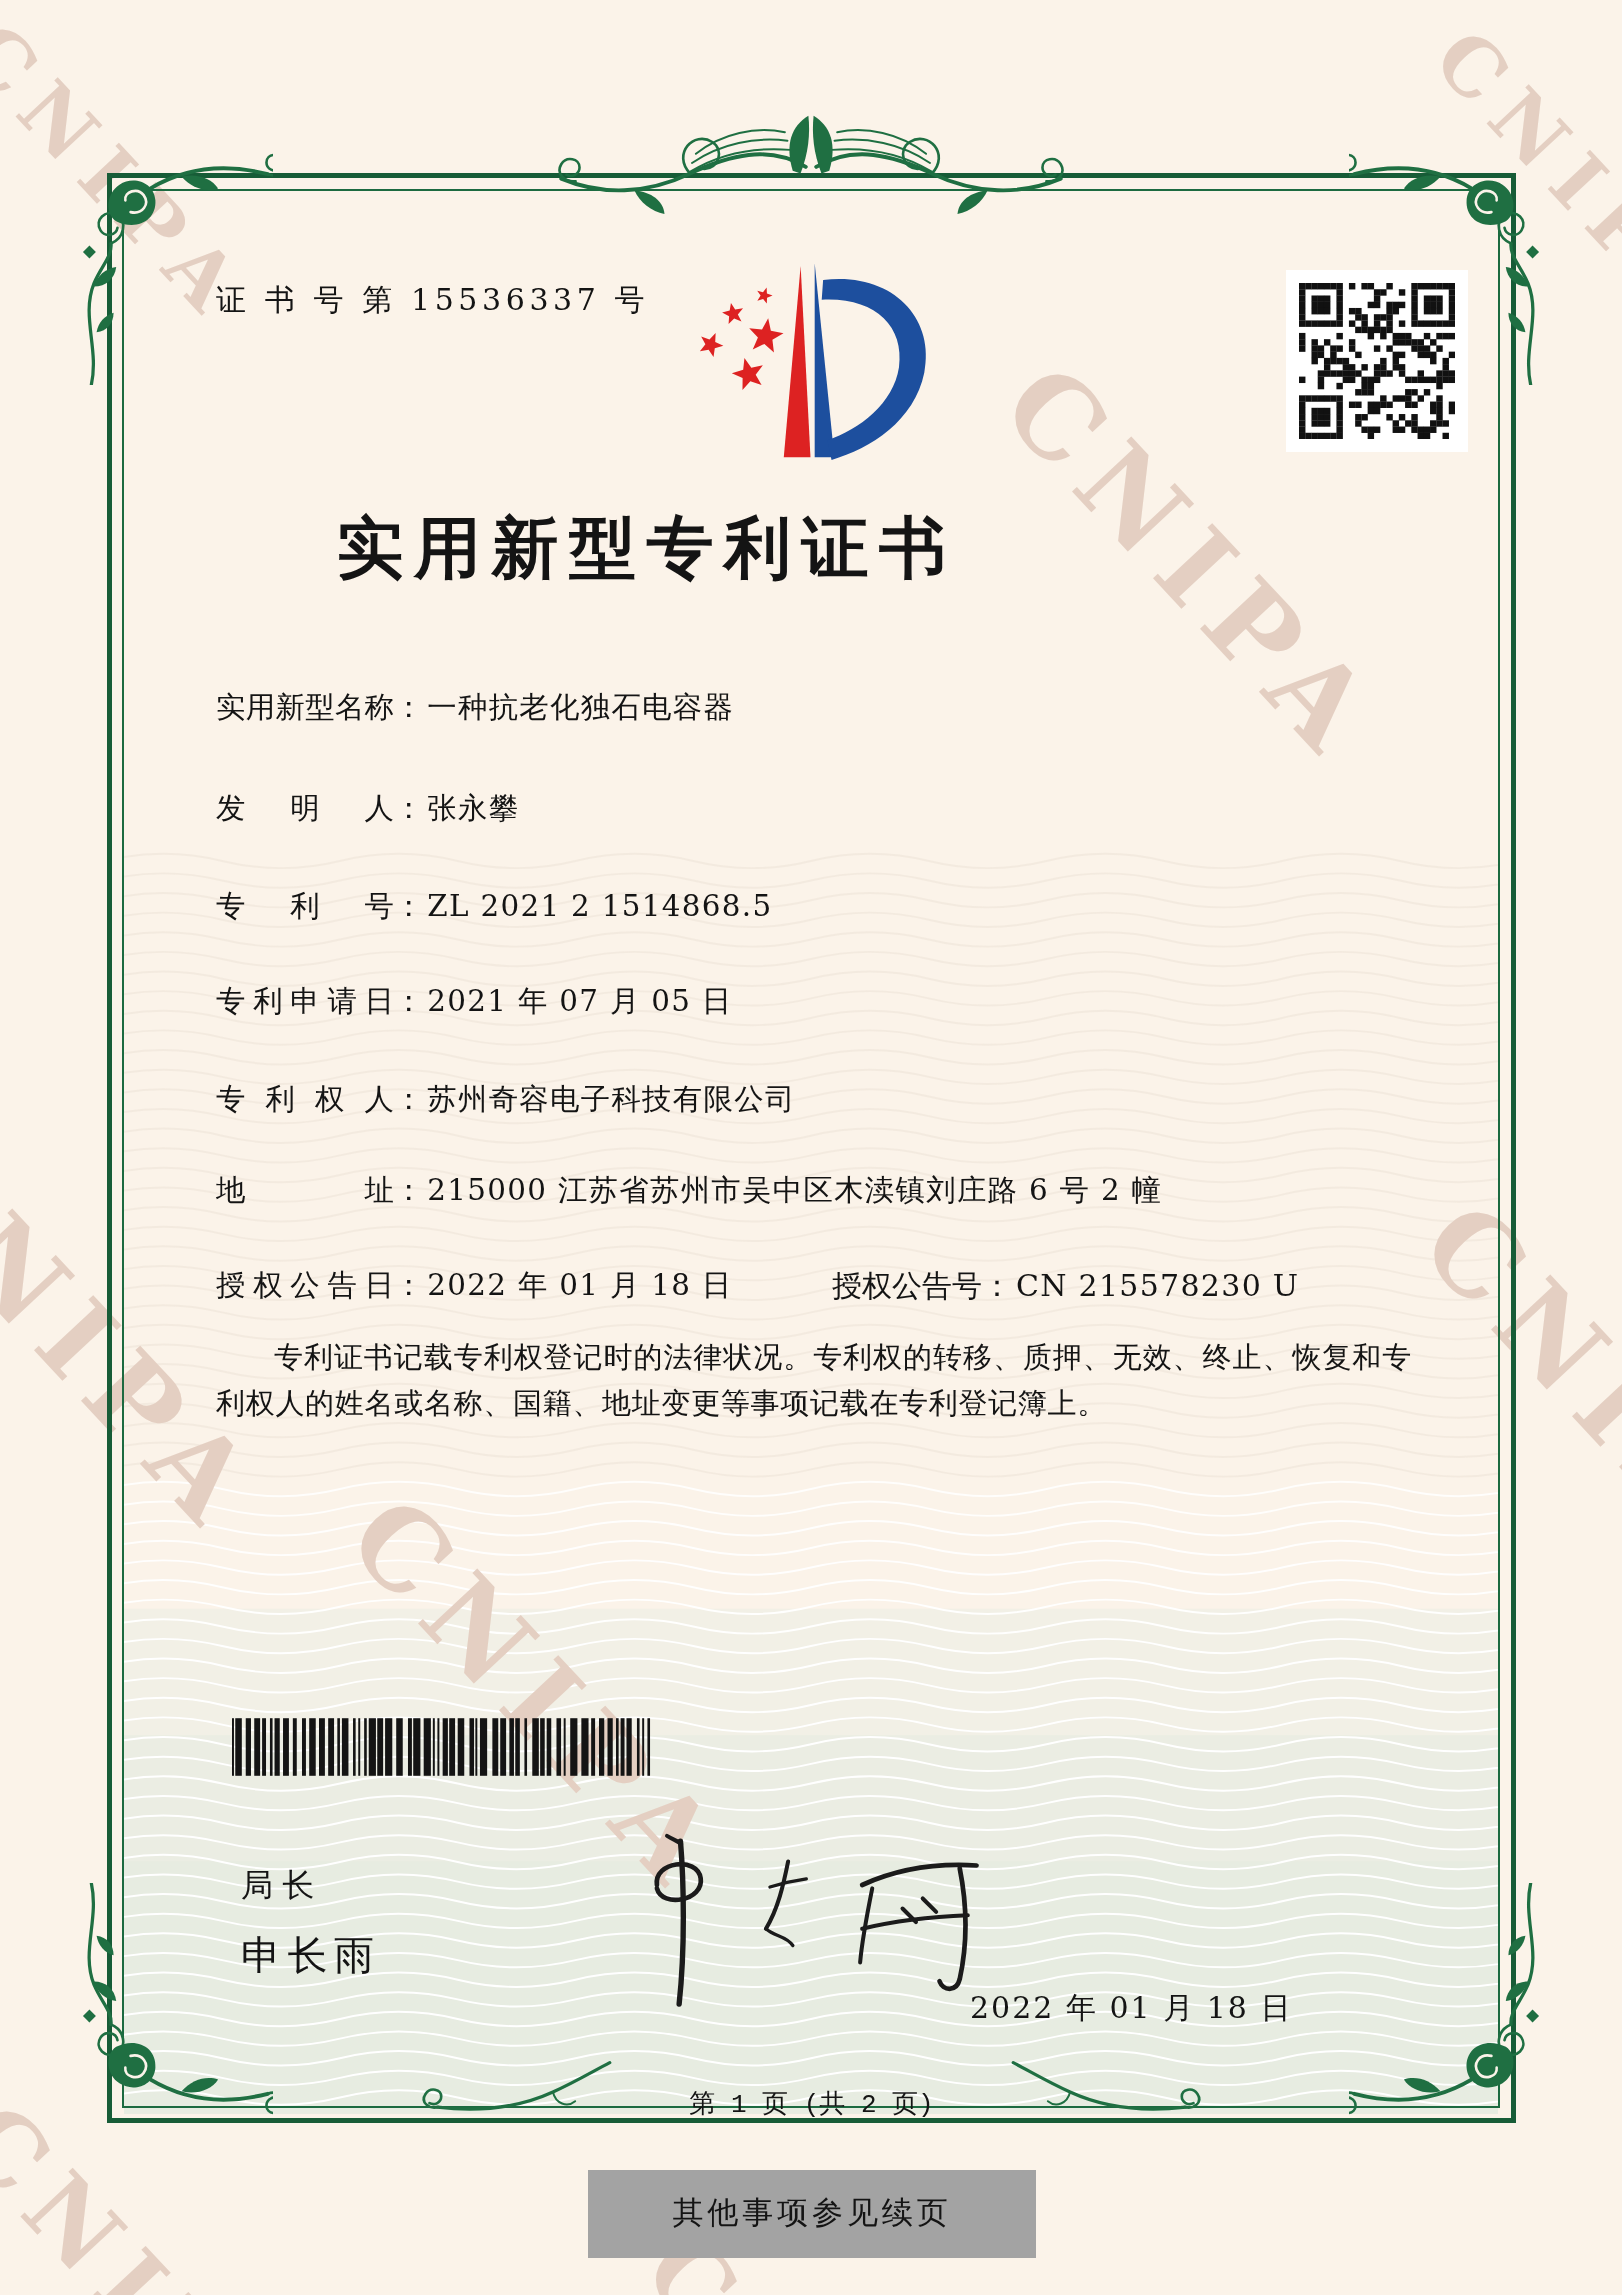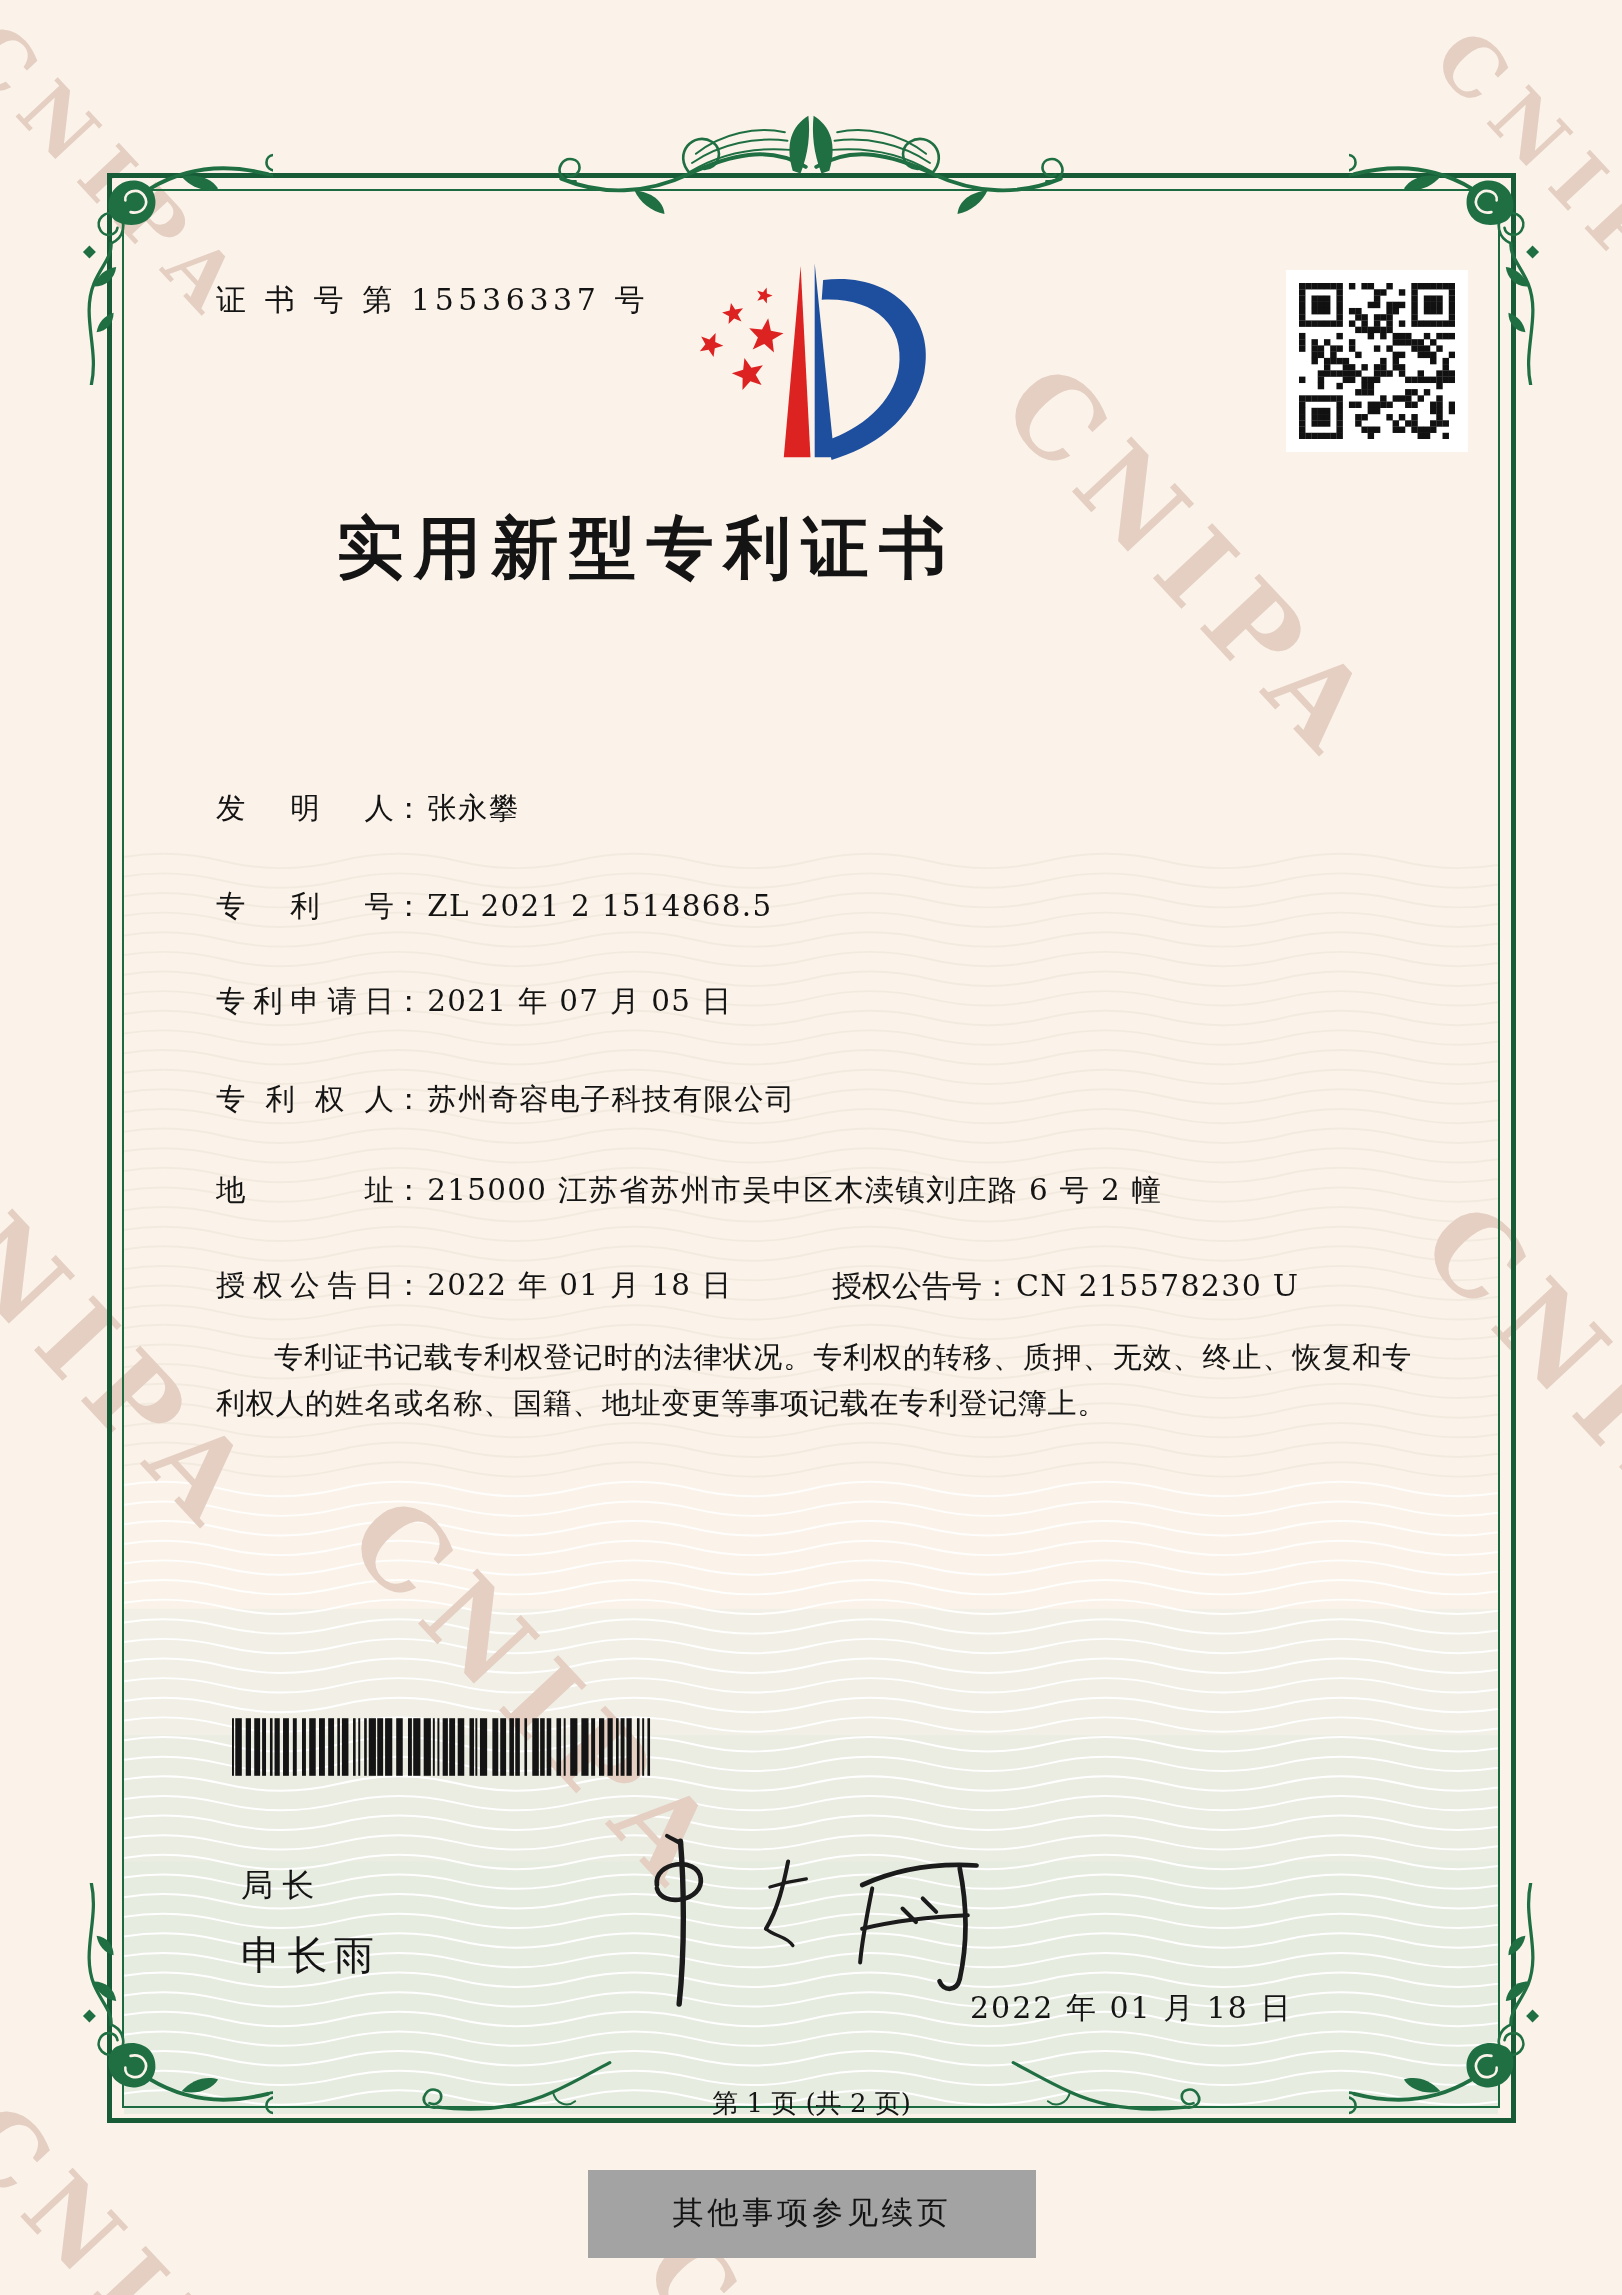--- a/index.html
+++ b/index.html
@@ -46,21 +46,21 @@
   .paras{position:absolute;left:216px;top:1334px;width:1196px;}
   .paras p{margin:0 0 13px 0;font-size:29px;line-height:46px;text-align:justify;
       text-indent:58px;letter-spacing:0.7px;}
   
   .barcode{position:absolute;left:232px;top:1718px;width:420px;height:58px;}
   
   .signer-title{position:absolute;left:241px;top:1864px;font-size:32px;letter-spacing:9.2px;}
   .signer-name{position:absolute;left:241px;top:1928px;font-size:40px;letter-spacing:6.5px;}
   .signature{position:absolute;left:556px;top:1820px;width:471px;height:204px;}
   .issue-date{position:absolute;left:970px;top:1988px;font-size:30px;letter-spacing:2px;}
-  .pagenote{position:absolute;left:0;top:2086px;width:1623px;text-align:center;font-size:26px;}
+  .pagenote{position:absolute;left:0;top:2086px;width:1623px;text-align:center;font-size:26px;font-family:Liberation Mono, monospace;}
   .contband{position:absolute;left:588px;top:2170px;width:448px;height:88px;background:#a3a3a3;}
   .contnote{position:absolute;left:0;top:22px;width:448px;text-align:center;font-size:31px;letter-spacing:3.9px;}
 </style>
 </head>
 <body>
 
 <div class="page">
 
   <svg id="waves" class="waves" viewBox="0 0 2100 1930">
       <rect x="0" y="1158" width="2100" height="772" fill="#e6ebe0" fill-opacity="0.4"></rect>
@@ -530,20 +530,23 @@
         <rect x="57.12" y="228.48" width="9.82" height="9.82" fill="#111"></rect>
         <rect x="104.72" y="228.48" width="9.82" height="9.82" fill="#111"></rect>
         <rect x="180.88" y="228.48" width="9.82" height="9.82" fill="#111"></rect>
         <rect x="190.39999999999998" y="228.48" width="9.82" height="9.82" fill="#111"></rect>
         <rect x="218.95999999999998" y="228.48" width="9.82" height="9.82" fill="#111"></rect>
       </svg>
   </div>
 
   <h1 class="title">实用新型专利证书</h1>
 
+  <div class="field" style="top:688px">
+    <span class="flabel">实用新型名称</span><span class="fcolon">：</span><span class="fvalue">一种抗老化独石电容器</span>
+  </div>
   <div class="field" style="top:789px">
     <span class="flabel">发明人</span><span class="fcolon">：</span><span class="fvalue">张永攀</span>
   </div>
   <div class="field" style="top:887px">
     <span class="flabel">专利号</span><span class="fcolon">：</span><span class="fvalue">ZL 2021 2 1514868.5</span>
   </div>
   <div class="field" style="top:982px">
     <span class="flabel">专利申请日</span><span class="fcolon">：</span><span class="fvalue">2021 年 07 月 05 日</span>
   </div>
   <div class="field" style="top:1080px">

